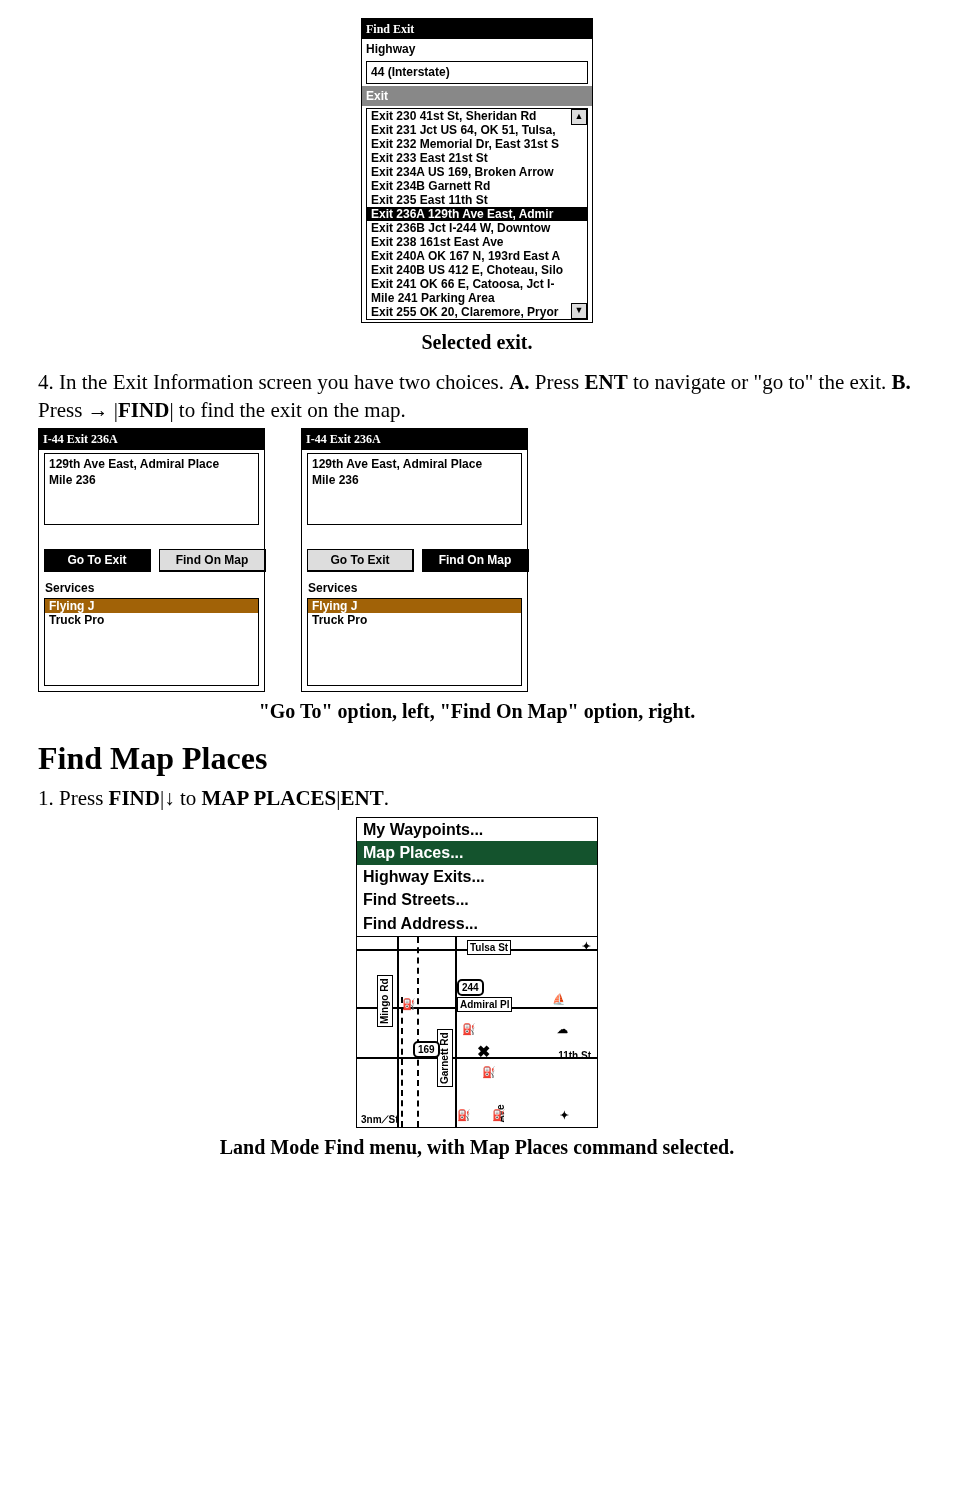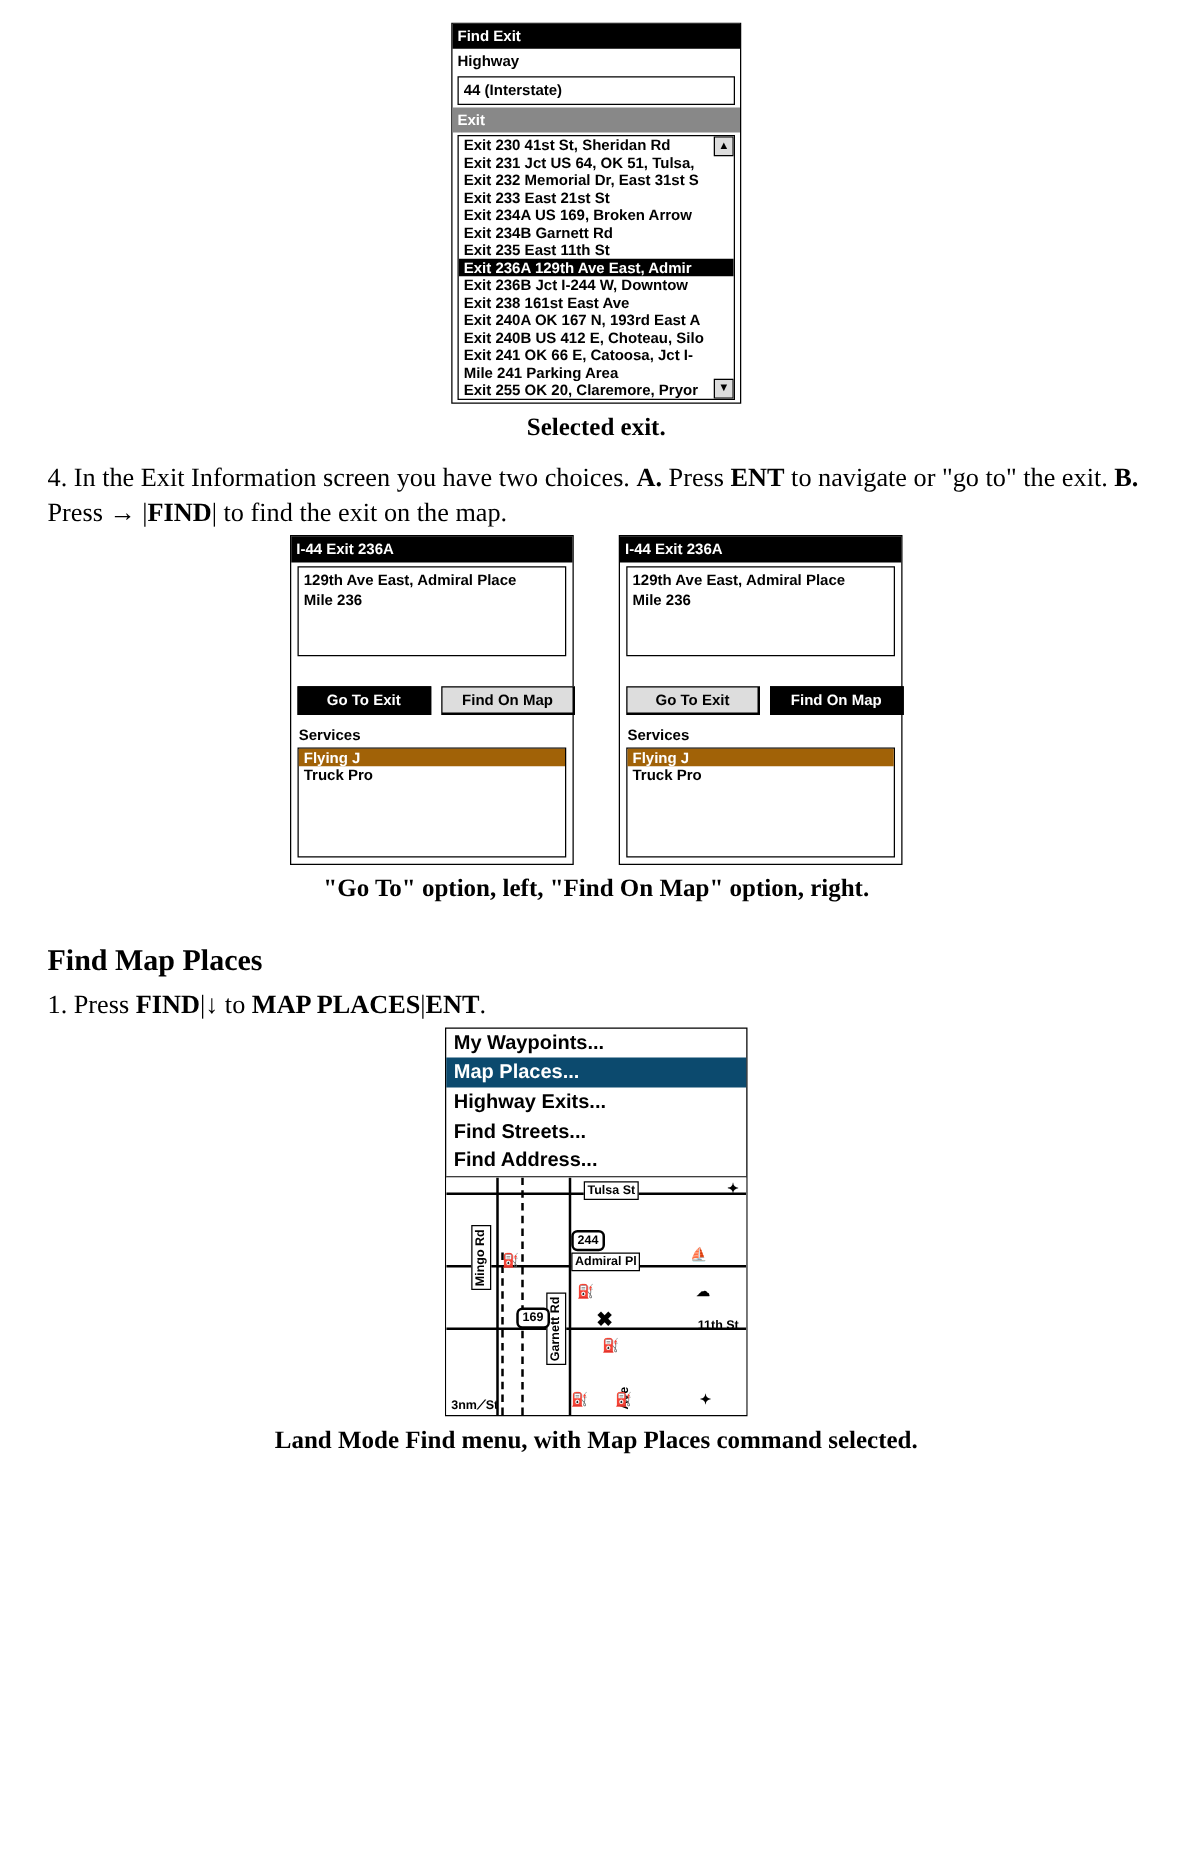--- a/index.html
+++ b/index.html
@@ -18,20 +18,21 @@
     font-family: Arial, Helvetica, sans-serif;
     font-size: 12px;
     color: #000;
   }
   .titlebar {
     background: #000;
     color: #fff;
     font-weight: bold;
     padding: 2px 4px;
     font-size: 12px;
+    font-family: Liberation Serif, serif;
   }
   .graybar {
     background: #888;
     color: #fff;
     font-weight: bold;
     padding: 2px 4px;
     font-size: 12px;
   }
   .field-label {
     font-weight: bold;
@@ -78,27 +79,27 @@
   }
   .caption {
     text-align: center;
     font-weight: bold;
     font-family: Georgia, serif;
     font-size: 20px;
     margin: 6px 0 12px 0;
   }
   .heading {
     font-family: Georgia, serif;
-    font-size: 24px;
-    font-weight: bold;
-    margin-top: 28px;
+    font-size: 32px;
+    font-weight: bold;
+    margin-top: 12px;
   }
   .pair {
     display: flex;
-    justify-content: center;
+    justify-content: flex-start;
     gap: 36px;
     margin-top: 4px;
   }
   .exitcard {
     width: 225px;
     border: 1.5px solid #000;
     font-family: Arial, sans-serif;
     font-size: 12px;
   }
   .exitcard .descbox {
@@ -161,21 +162,21 @@
   }
   .menu {
     border-bottom: 1.5px solid #000;
   }
   .menu-item {
     font-weight: bold;
     padding: 1px 6px;
     font-size: 16px;
   }
   .menu-item.sel {
-    background: #0c4a6e;
+    background: #14532d;
     color: #fff;
   }
   .mapcanvas {
     position: relative;
     height: 190px;
     background: #fff;
     overflow: hidden;
     font-size: 10px;
     font-weight: bold;
   }

